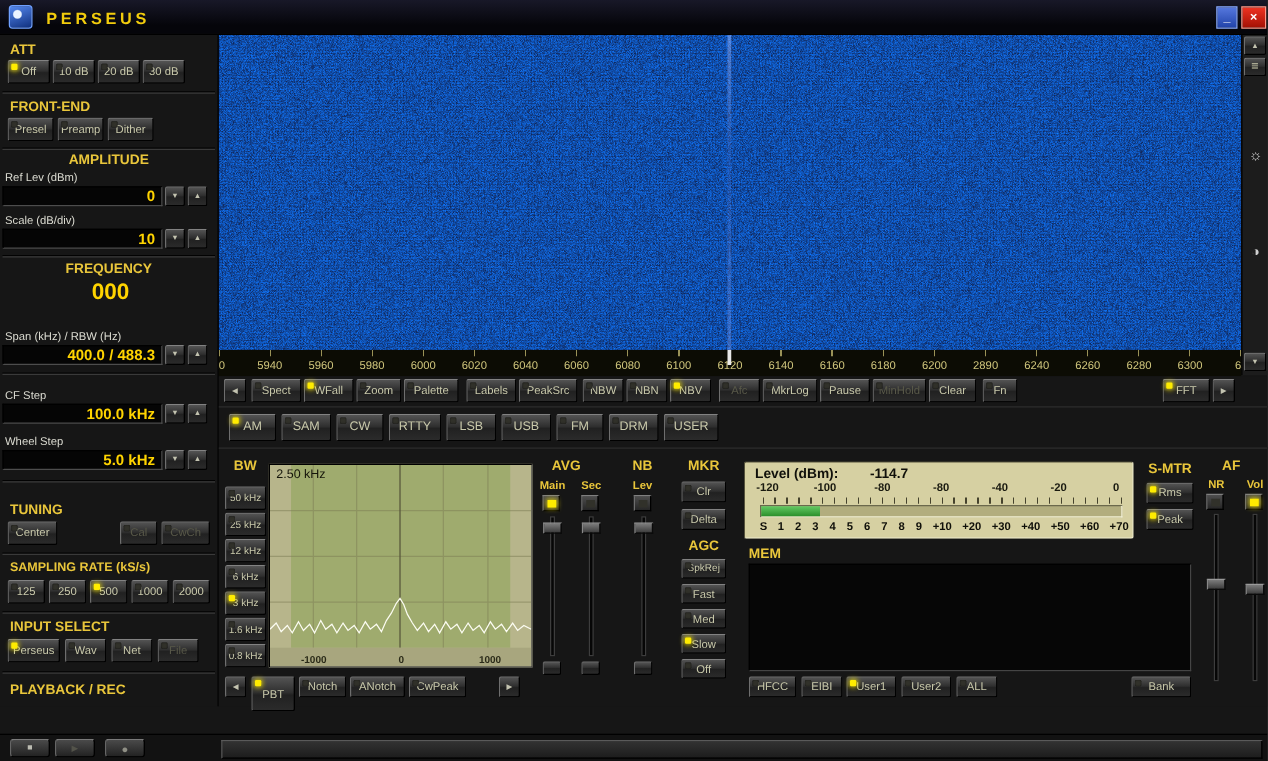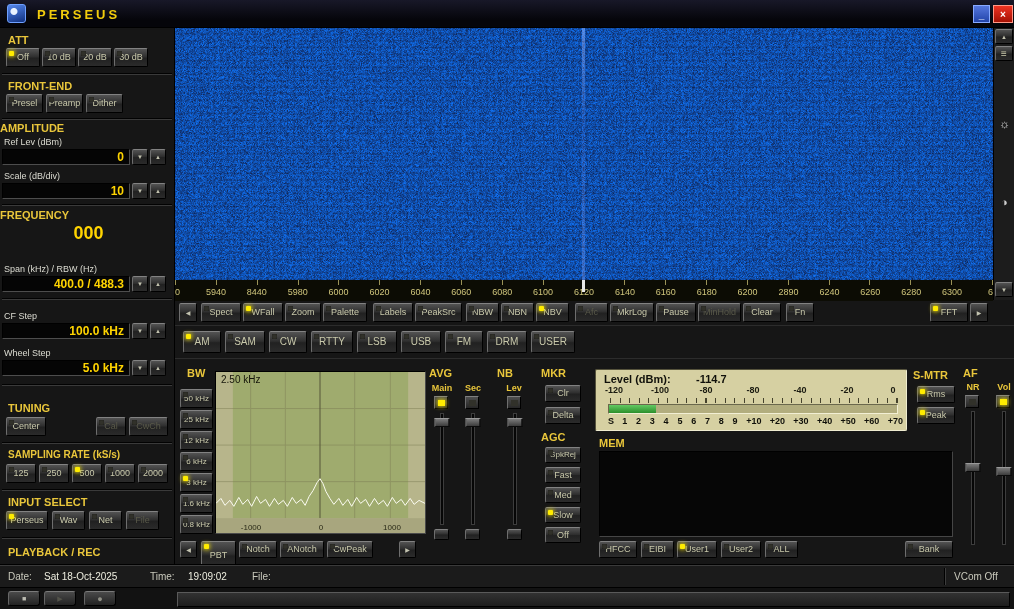--- a/index.html
+++ b/index.html
@@ -6,21 +6,21 @@
   body{background:#3a3a3a;font-family:"Liberation Sans",sans-serif}
   #app{position:relative;width:1014px;height:609px;background:#161616;overflow:hidden;user-select:none}
   .titlebar{position:absolute;left:0;top:0;width:100%;height:28px;background:linear-gradient(180deg,#181828,#05050a 75%);border-bottom:1px solid #000}
   .app-icon{position:absolute;left:7px;top:4px;width:19px;height:19px;border:1px solid #6fa0ff;border-radius:3px;background:radial-gradient(circle at 35% 38%,#eaf3ff 0 3px,rgba(255,255,255,0) 4px),linear-gradient(160deg,#5588ee,#10307e)}
   .app-title{position:absolute;left:37px;top:7px;color:#f2cc0c;font-weight:bold;font-size:13px;letter-spacing:3px}
   .winbtn{position:absolute;top:5px;height:18px;display:flex;align-items:center;justify-content:center;color:#fff;font-size:10px;font-weight:bold;cursor:pointer}
   .winbtn.min{left:973px;width:17px;background:linear-gradient(#5577dd,#2244aa);border:1px solid #88aaff}
   .winbtn.close{left:993px;width:20px;background:linear-gradient(#ee3322,#a51104);border:1px solid #ff9988}
   .panel{position:absolute;background:#161616}
   .shead{position:absolute;color:#e9c63b;font-weight:bold;font-size:11px;white-space:nowrap}
-  .center{}
+  .center{text-align:center}
   .mlabel{position:absolute;color:#dcdcd2;font-size:9px;white-space:nowrap}
   .sublabel{position:absolute;color:#e9c63b;font-weight:bold;font-size:9px;text-align:center;white-space:nowrap}
   .divider{position:absolute;left:2px;right:2px;height:2px;border-top:1px solid #020202;border-bottom:1px solid #3a3a3a}
   .btn{position:absolute;display:flex;align-items:center;justify-content:center;background:linear-gradient(180deg,#535353,#2f2f2f 46%,#212121 54%,#2b2b2b);border:1px solid;border-color:#828282 #000 #000 #6e6e6e;border-radius:2px;color:#c9c9ab;font-size:10px;line-height:1;cursor:pointer;white-space:nowrap}
   .btn::before{content:"";position:absolute;top:2px;left:2px;width:5px;height:5px;background:#31312a;border-radius:1px;box-shadow:inset 0 0 1px #000}
   .btn.lit::before{background:#ffec00;box-shadow:0 0 4px 1px rgba(255,236,0,.75)}
   .btn.noled::before{display:none}
   .btn.dim{color:#595949}
   .btn.f9{font-size:9px}.btn.f8{font-size:8px}
   .btn.spin{font-size:6px;color:#c3c3b0}
@@ -39,21 +39,21 @@
   #ruler{position:absolute;left:175px;top:280px;width:818px;height:21px;background:#0c0c04;overflow:hidden;cursor:ew-resize}
   #ruler .ticks{position:absolute;left:0;top:0;width:100%;height:5px;background:repeating-linear-gradient(90deg,#9a9257 0 1px,transparent 1px 40.85px)}
   .rlabel{position:absolute;top:7px;transform:translateX(-50%);color:#cfc57c;font-size:9px}
   .rmarker{position:absolute;left:407px;top:0;width:3px;height:12px;background:#e8e8e8}
   #toolbar{position:absolute;left:175px;top:301px;width:839px;height:24px;background:#161616}
   #moderow{position:absolute;left:175px;top:325px;width:839px;height:33px;background:#161616;border-top:1px solid #2c2c2c}
   #lower{position:absolute;left:175px;top:358px;width:839px;height:207px;background:#161616;border-top:1px solid #2c2c2c}
   #bwdisp{position:absolute;left:40px;top:12px;width:211px;height:163px;background:#b7b58b;border:1px solid;border-color:#000 #4a4a4a #4a4a4a #000}
   #bwdisp svg{display:block;width:100%;height:100%}
   .bwval{position:absolute;left:5px;top:2px;color:#15150a;font-size:10px;font-weight:normal}
-  .bwaxis{position:absolute;bottom:1px;transform:translateX(-50%);color:#2a2a18;font-size:8px;font-weight:normal}
+  .bwaxis{position:absolute;bottom:1px;transform:translateX(-50%);color:#2a2a18;font-size:8px;font-weight:bold}
   #meter{position:absolute;left:420px;top:10px;width:312px;height:62px;background:#d6d0a2;border:1px solid;border-color:#56533c #efecd0 #efecd0 #56533c;border-radius:2px}
   #meter .mtitle{position:absolute;left:8px;top:3px;color:#10100a;font-size:11px;font-weight:bold}
   #meter .mval{position:absolute;left:100px;top:3px;color:#10100a;font-size:11px;font-weight:bold}
   .meterlbl{position:absolute;top:15px;transform:translateX(-50%);color:#1a1a10;font-size:9px;font-weight:bold}
   #meter .mticks{position:absolute;left:14px;top:28px;width:288px;height:5px;background:repeating-linear-gradient(90deg,#45422c 0 1px,transparent 1px 9.55px)}
   #meter .bartrack{position:absolute;left:12px;top:34px;width:290px;height:10px;background:#b2ad7e;border:1px solid;border-color:#6b684c #f2efd4 #f2efd4 #6b684c}
   #meter .bar{position:absolute;left:0;top:0;height:100%;width:47px;background:linear-gradient(180deg,#63c963,#2b8f2b)}
   #meter .srow{position:absolute;left:8px;top:46px;display:flex}
   #meter .srow span{color:#10100a;font-size:9px;font-weight:bold;text-align:center}
   #meter .srow .sn{width:13.8px}
@@ -167,21 +167,21 @@
     <div class="btn noled" style="left:1px;top:18px;width:18px;height:15px;font-size:10px">≡</div>
     <div class="stripicon" style="top:88px">☼</div>
     <div class="stripicon" style="top:166px;font-size:11px">◑</div>
     <div class="btn noled spin" style="left:1px;top:254px;width:18px;height:15px">▼</div>
   </div>
 
   <div id="ruler">
     <div class="ticks"></div>
     <span class="rlabel" style="left:0%">20</span>
     <span class="rlabel" style="left:5%">5940</span>
-    <span class="rlabel" style="left:10%">8440</span>
+    <span class="rlabel" style="left:10%">5960</span>
     <span class="rlabel" style="left:15%">5980</span>
     <span class="rlabel" style="left:20%">6000</span>
     <span class="rlabel" style="left:25%">6020</span>
     <span class="rlabel" style="left:30%">6040</span>
     <span class="rlabel" style="left:35%">6060</span>
     <span class="rlabel" style="left:40%">6080</span>
     <span class="rlabel" style="left:45%">6100</span>
     <span class="rlabel" style="left:50%">6120</span>
     <span class="rlabel" style="left:55%">6140</span>
     <span class="rlabel" style="left:60%">6160</span>
@@ -361,29 +361,20 @@
     <div class="shead" style="left:424px;top:78px">MEM</div>
     <div id="memlist"></div>
     <div class="btn f9" style="left:424px;top:182px;width:38px;height:17px">HFCC</div>
     <div class="btn f9" style="left:466px;top:182px;width:33px;height:17px">EIBI</div>
     <div class="btn f9 lit" style="left:502px;top:182px;width:40px;height:17px">User1</div>
     <div class="btn f9" style="left:546px;top:182px;width:40px;height:17px">User2</div>
     <div class="btn f9" style="left:590px;top:182px;width:33px;height:17px">ALL</div>
     <div class="btn f9" style="left:730px;top:182px;width:48px;height:17px">Bank</div>
   </div>
 
-  <div id="statusbar">
-    <span class="stext" style="left:8px">Date:</span>
-    <span class="stext val" style="left:44px">Sat 18-Oct-2025</span>
-    <span class="stext" style="left:150px">Time:</span>
-    <span class="stext val" style="left:188px">19:09:02</span>
-    <span class="stext" style="left:252px">File:</span>
-    <div class="vsep" style="left:944px"></div>
-    <span class="stext" style="left:954px">VCom Off</span>
-  </div>
 
   <div id="bottomstrip">
     <div class="transbtn" style="left:8px;color:#bcbcb2">■</div>
     <div class="transbtn" style="left:44px;color:#53534a">▶</div>
     <div class="transbtn" style="left:84px;color:#8f8f85;font-size:9px">●</div>
     <div id="progressbar"></div>
   </div>
 
 </div>
 

